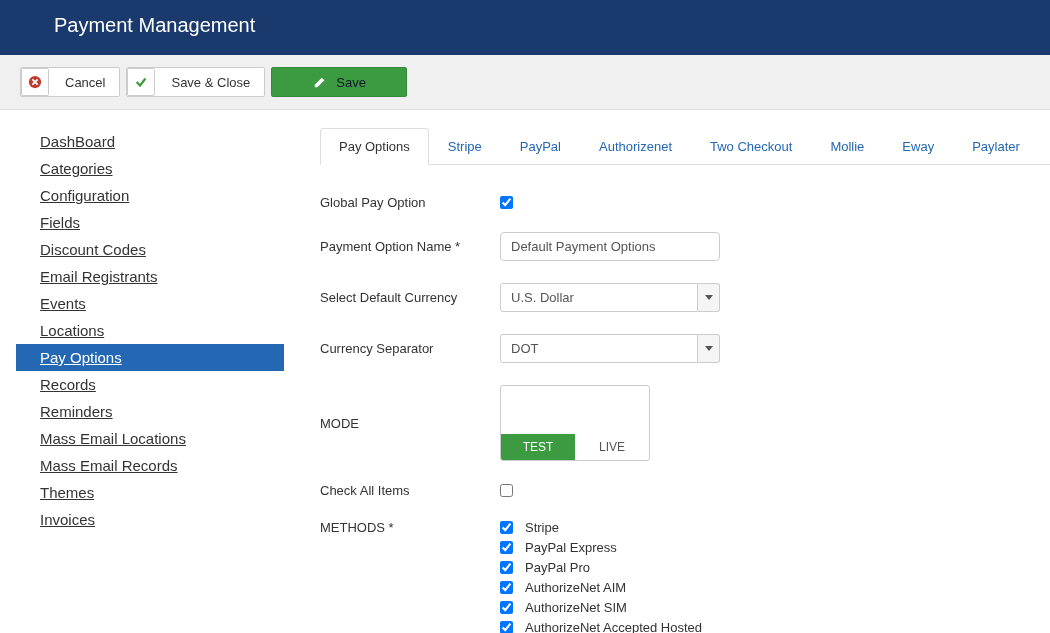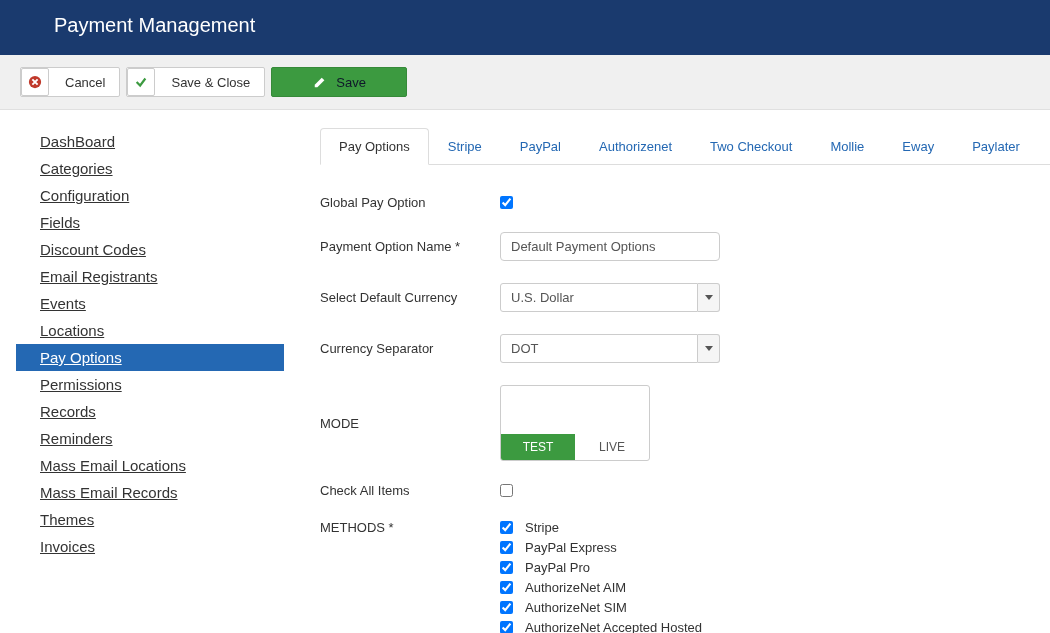--- a/index.html
+++ b/index.html
@@ -79,21 +79,20 @@
   <div class="sidebar" id="sidebar">
       <div class="sidebar-item">DashBoard</div>
       <div class="sidebar-item">Categories</div>
       <div class="sidebar-item">Configuration</div>
       <div class="sidebar-item">Fields</div>
       <div class="sidebar-item">Discount Codes</div>
       <div class="sidebar-item">Email Registrants</div>
       <div class="sidebar-item">Events</div>
       <div class="sidebar-item">Locations</div>
       <div class="sidebar-item active">Pay Options</div>
-      <div class="sidebar-item">Permissions</div>
       <div class="sidebar-item">Records</div>
       <div class="sidebar-item">Reminders</div>
       <div class="sidebar-item">Mass Email Locations</div>
       <div class="sidebar-item">Mass Email Records</div>
       <div class="sidebar-item">Themes</div>
       <div class="sidebar-item">Invoices</div>
     </div>
   <div class="main">
     <div class="tabs" id="tabs">
         <div class="tab active">Pay Options</div>

